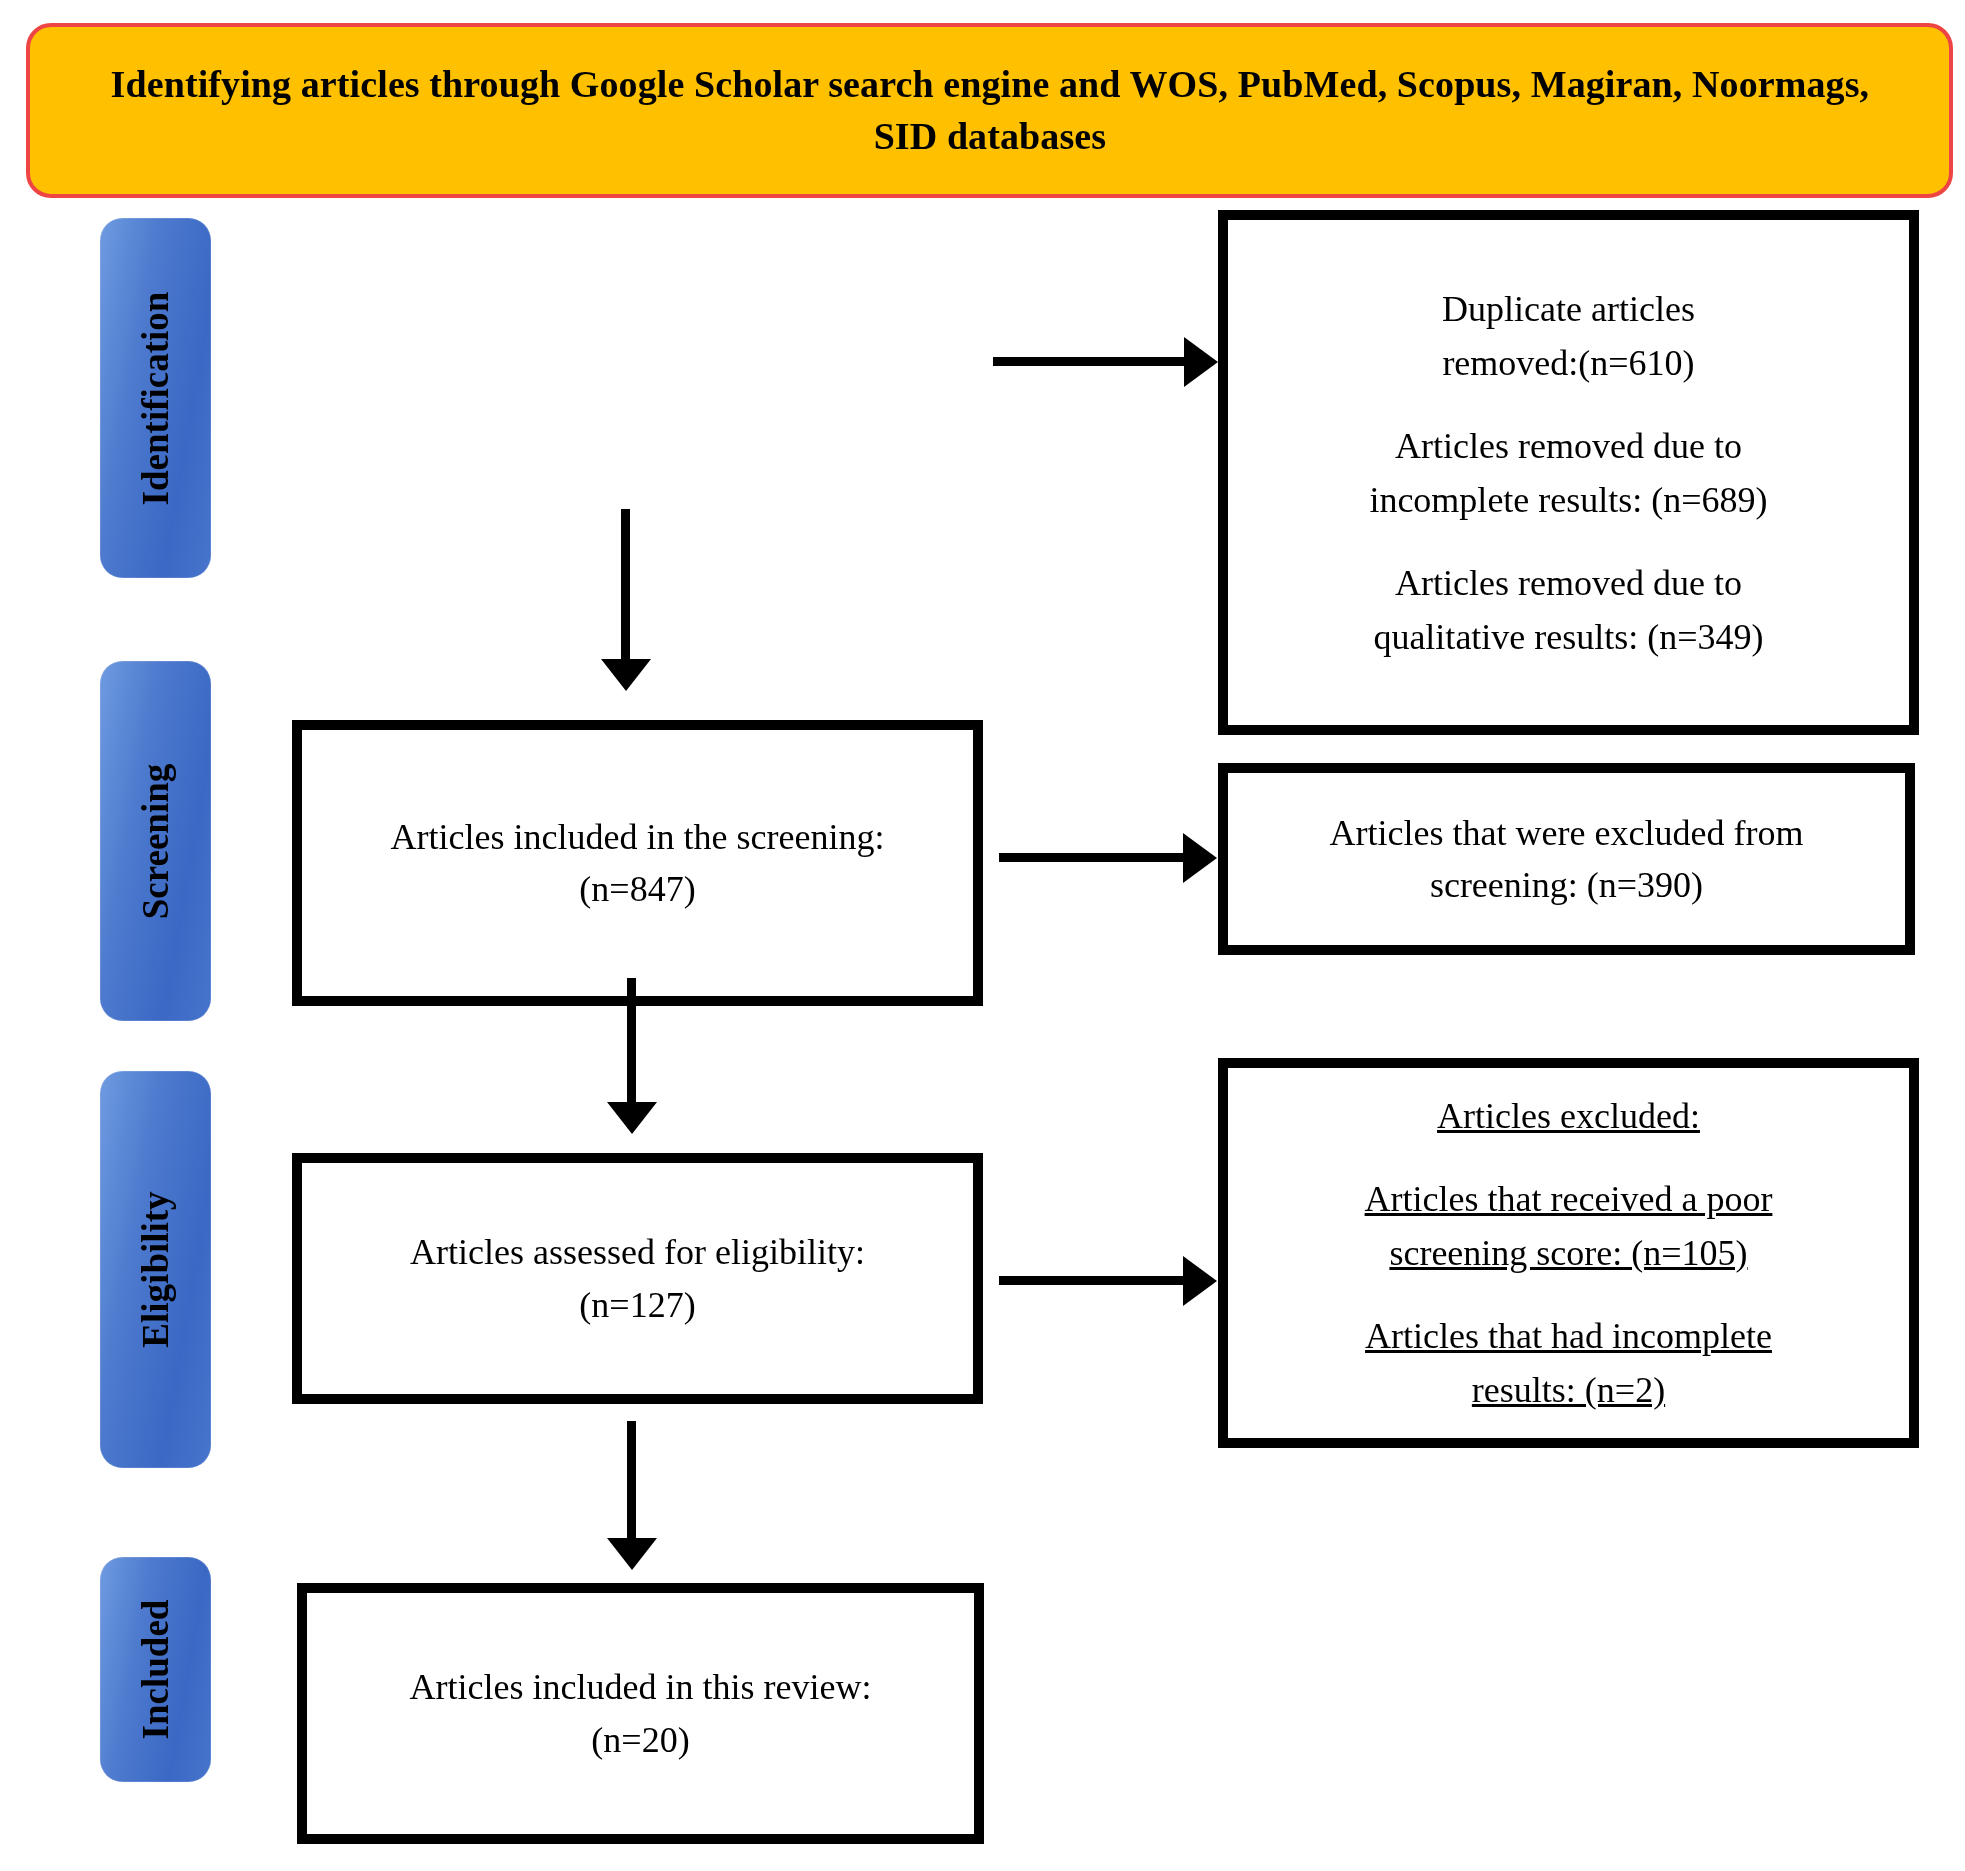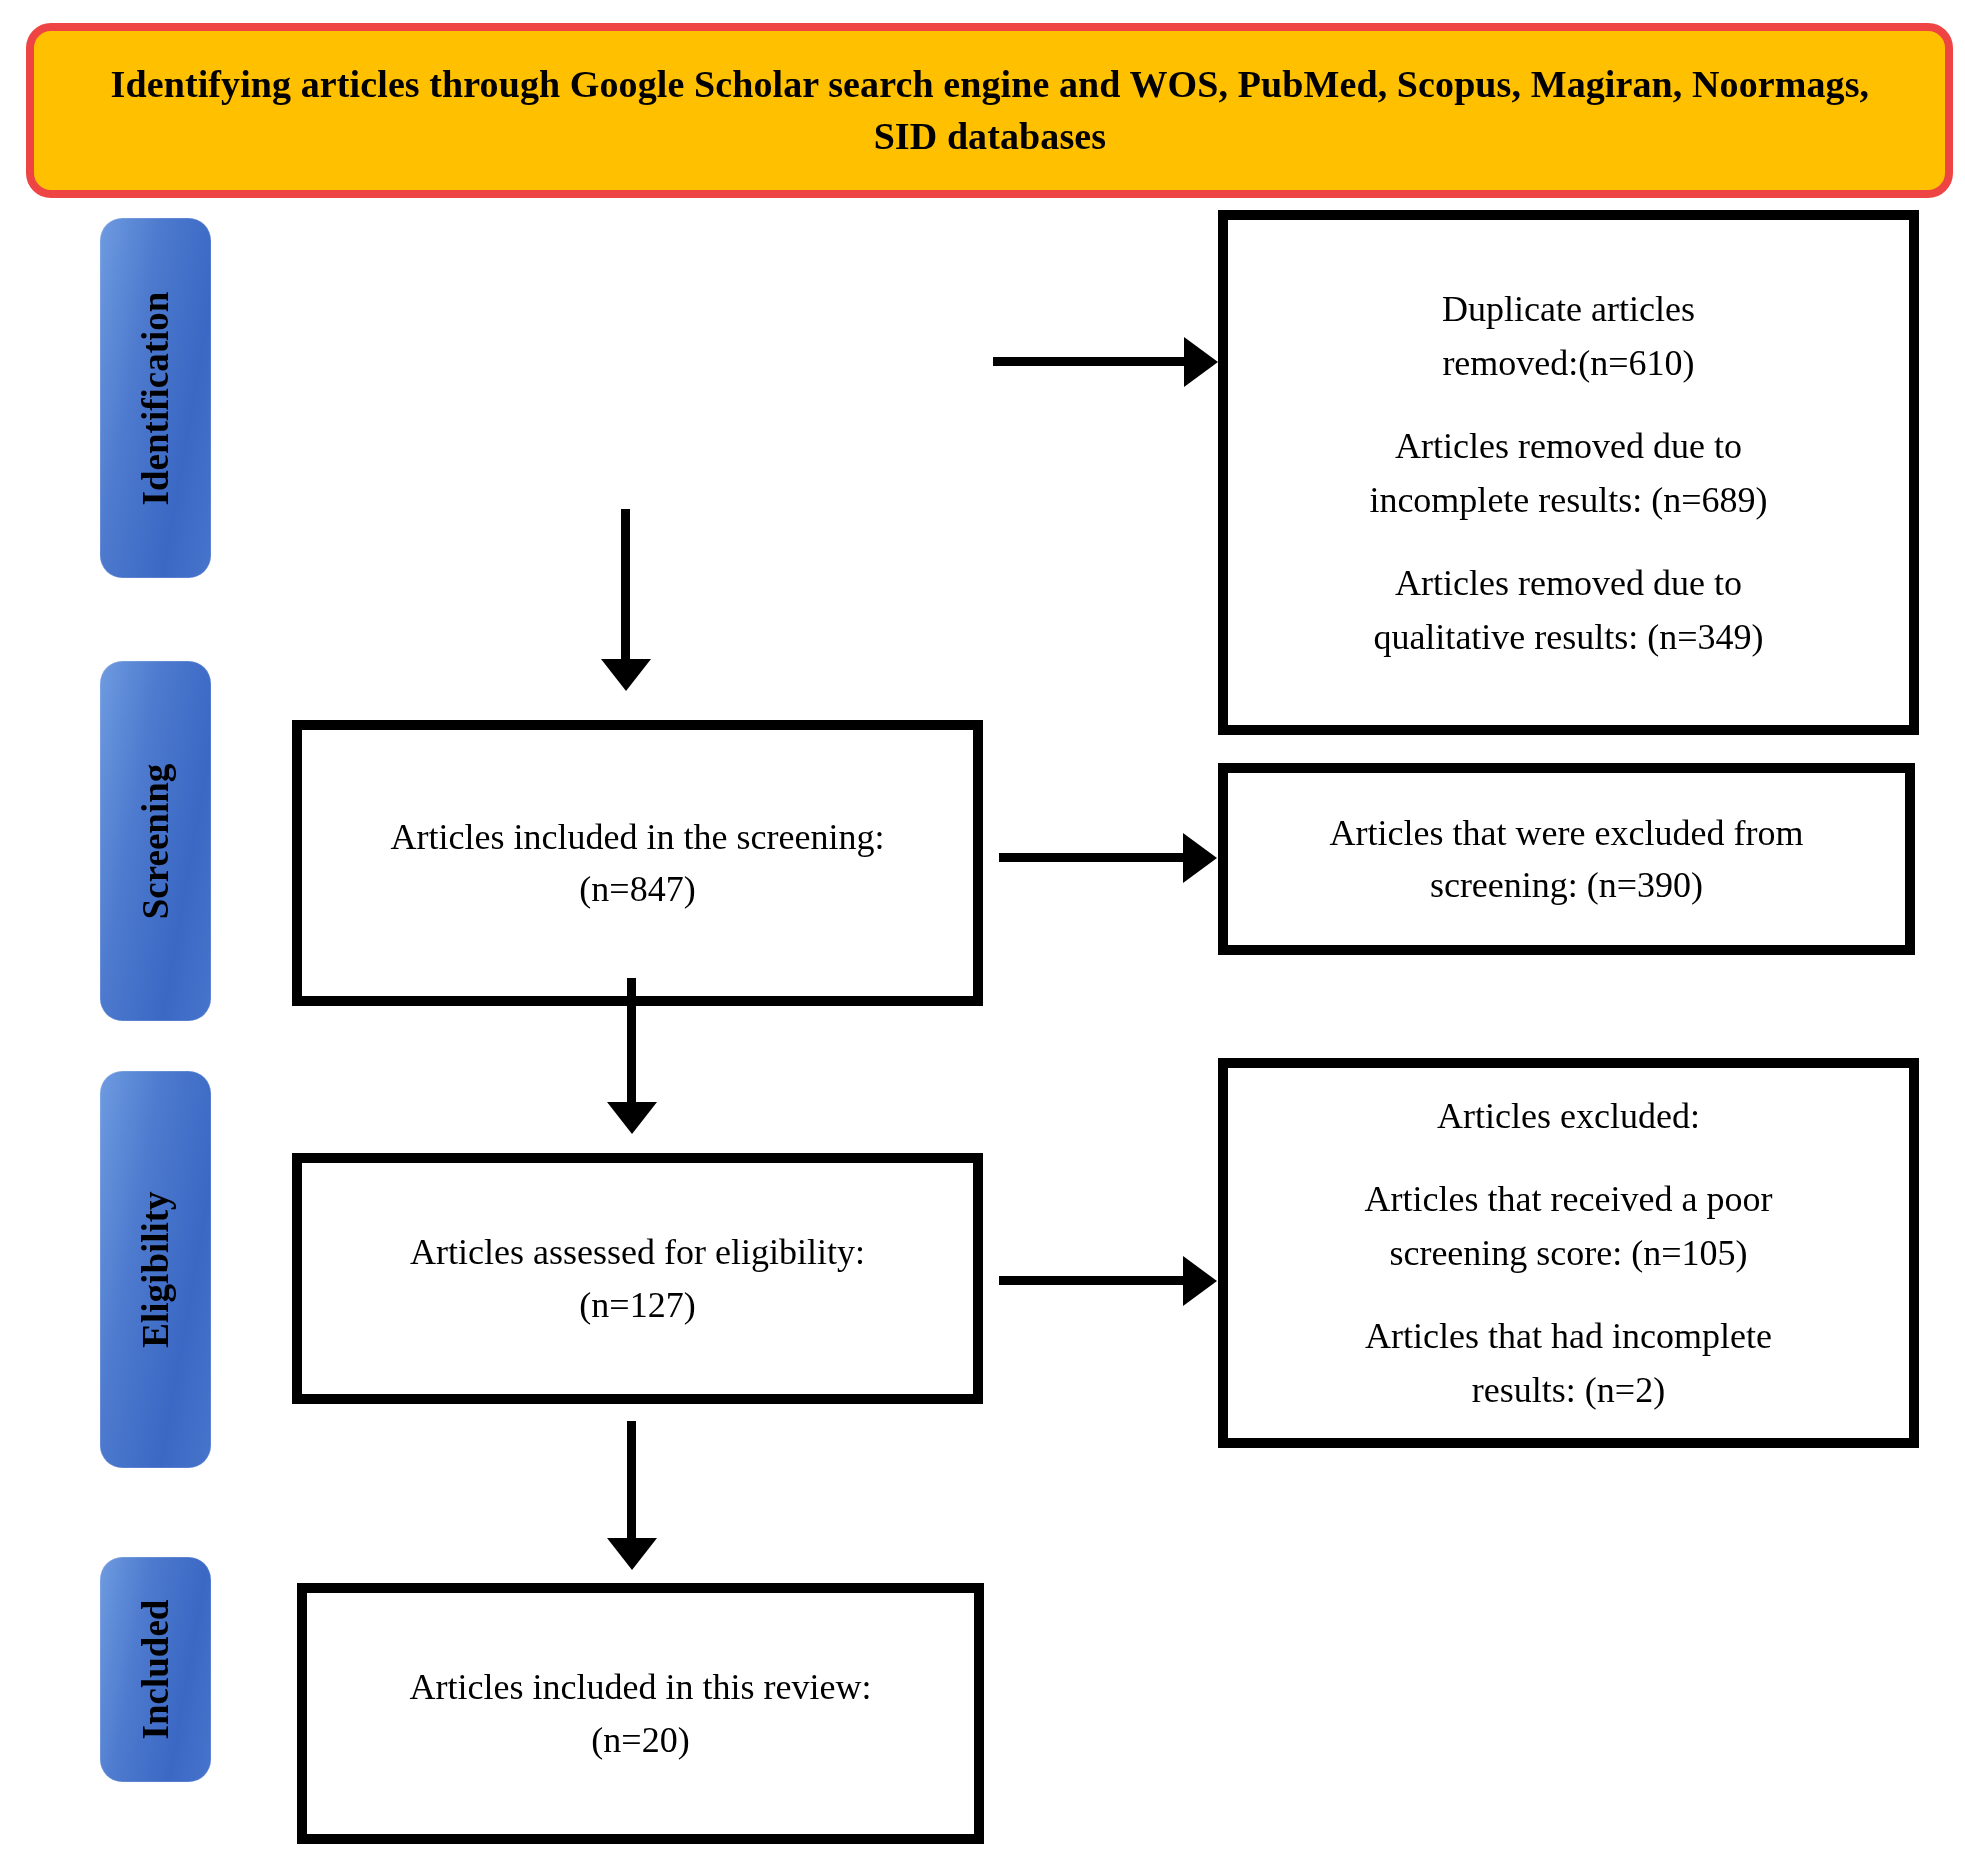--- a/index.html
+++ b/index.html
@@ -12,21 +12,21 @@
   }
   #canvas{position:absolute;inset:0;width:1965px;height:1872px;}
 
   
   .header-banner{
     position:absolute;
     left:26.4px;top:23px;
     width:1927px;height:175px;
     box-sizing:border-box;
     background:#FFC000;
-    border:8px solid #ef4444;
+    border:4px solid #ef4444;
     border-radius:25px;
     display:flex;align-items:center;justify-content:center;
     text-align:center;
   }
   .header-banner .htext{
     font-size:38px;
     font-weight:bold;
     line-height:1.35;
     padding:0 46px;
     letter-spacing:0.1px;
@@ -169,21 +169,21 @@
     </div>
   </div>
 
   <div class="flow-box" style="left:1218px;top:763px;width:697px;height:192px;">
     <div class="btext">
       <div>Articles that were excluded from</div>
       <div>screening: (n=390)</div>
     </div>
   </div>
 
-  <div class="flow-box multi" style="left:1218px;top:1058px;width:701px;height:390px;">
+  <div class="flow-box multi" style="left:1218px;top:1058px;width:701px;height:390px;text-decoration:underline;">
     <div class="btext">
       <p class="para">Articles excluded:</p>
       <p class="para">
         <span>Articles that received a poor</span><br>
         <span>screening score: (n=105)</span>
       </p>
       <p class="para">
         <span>Articles that had incomplete</span><br>
         <span>results: (n=2)</span>
       </p>

